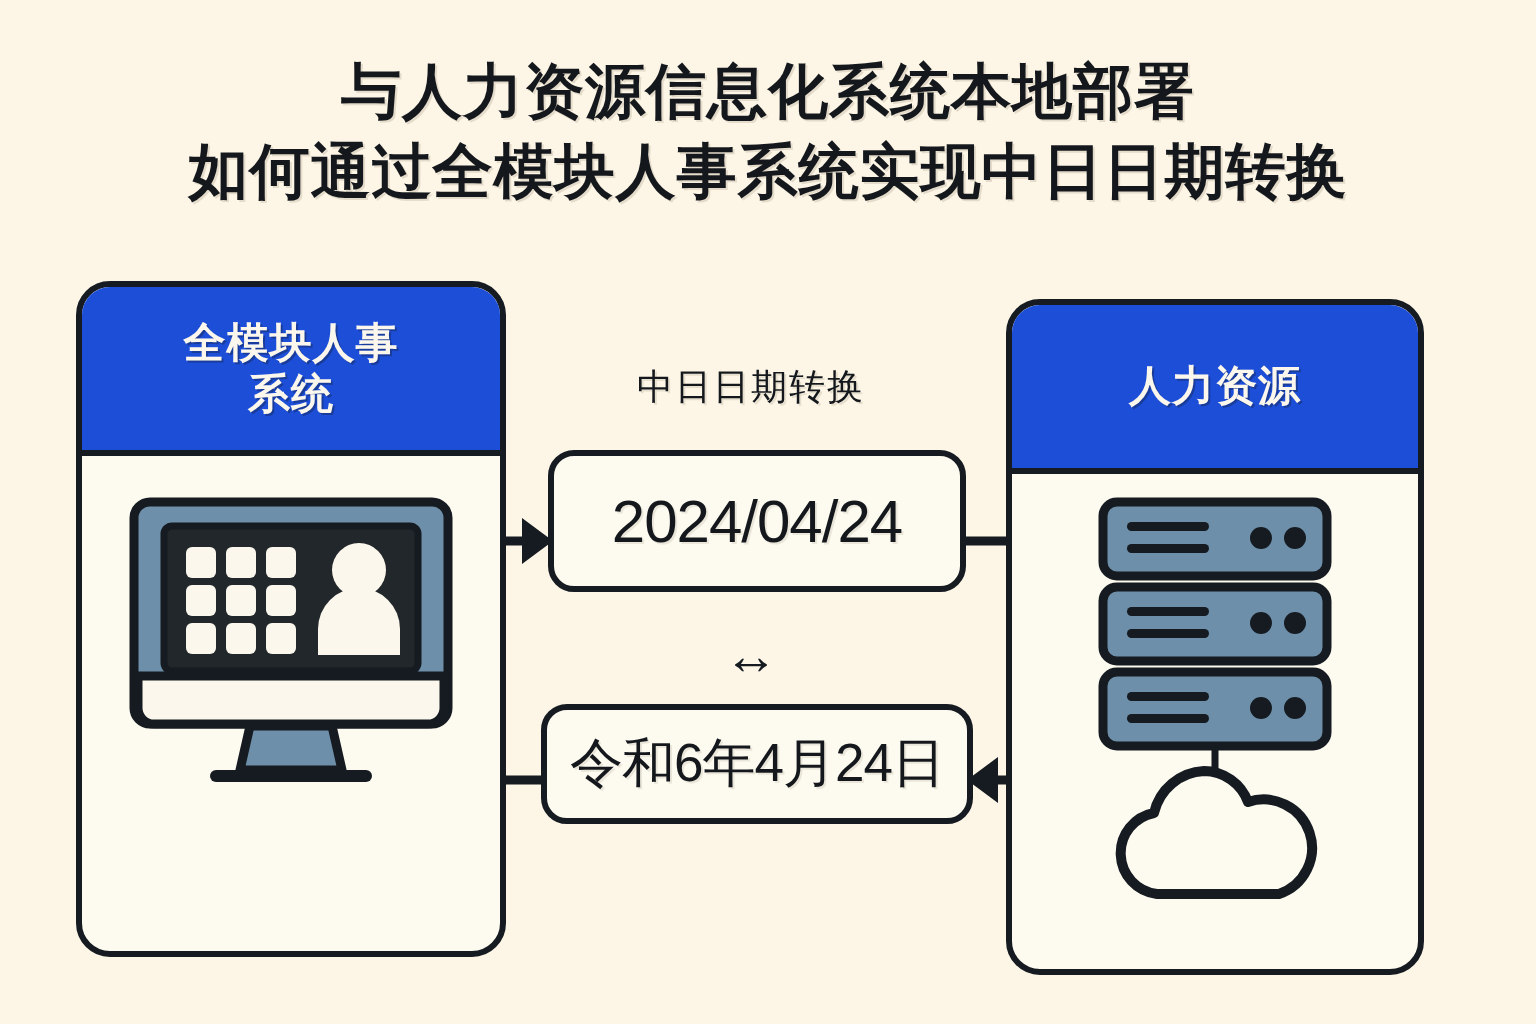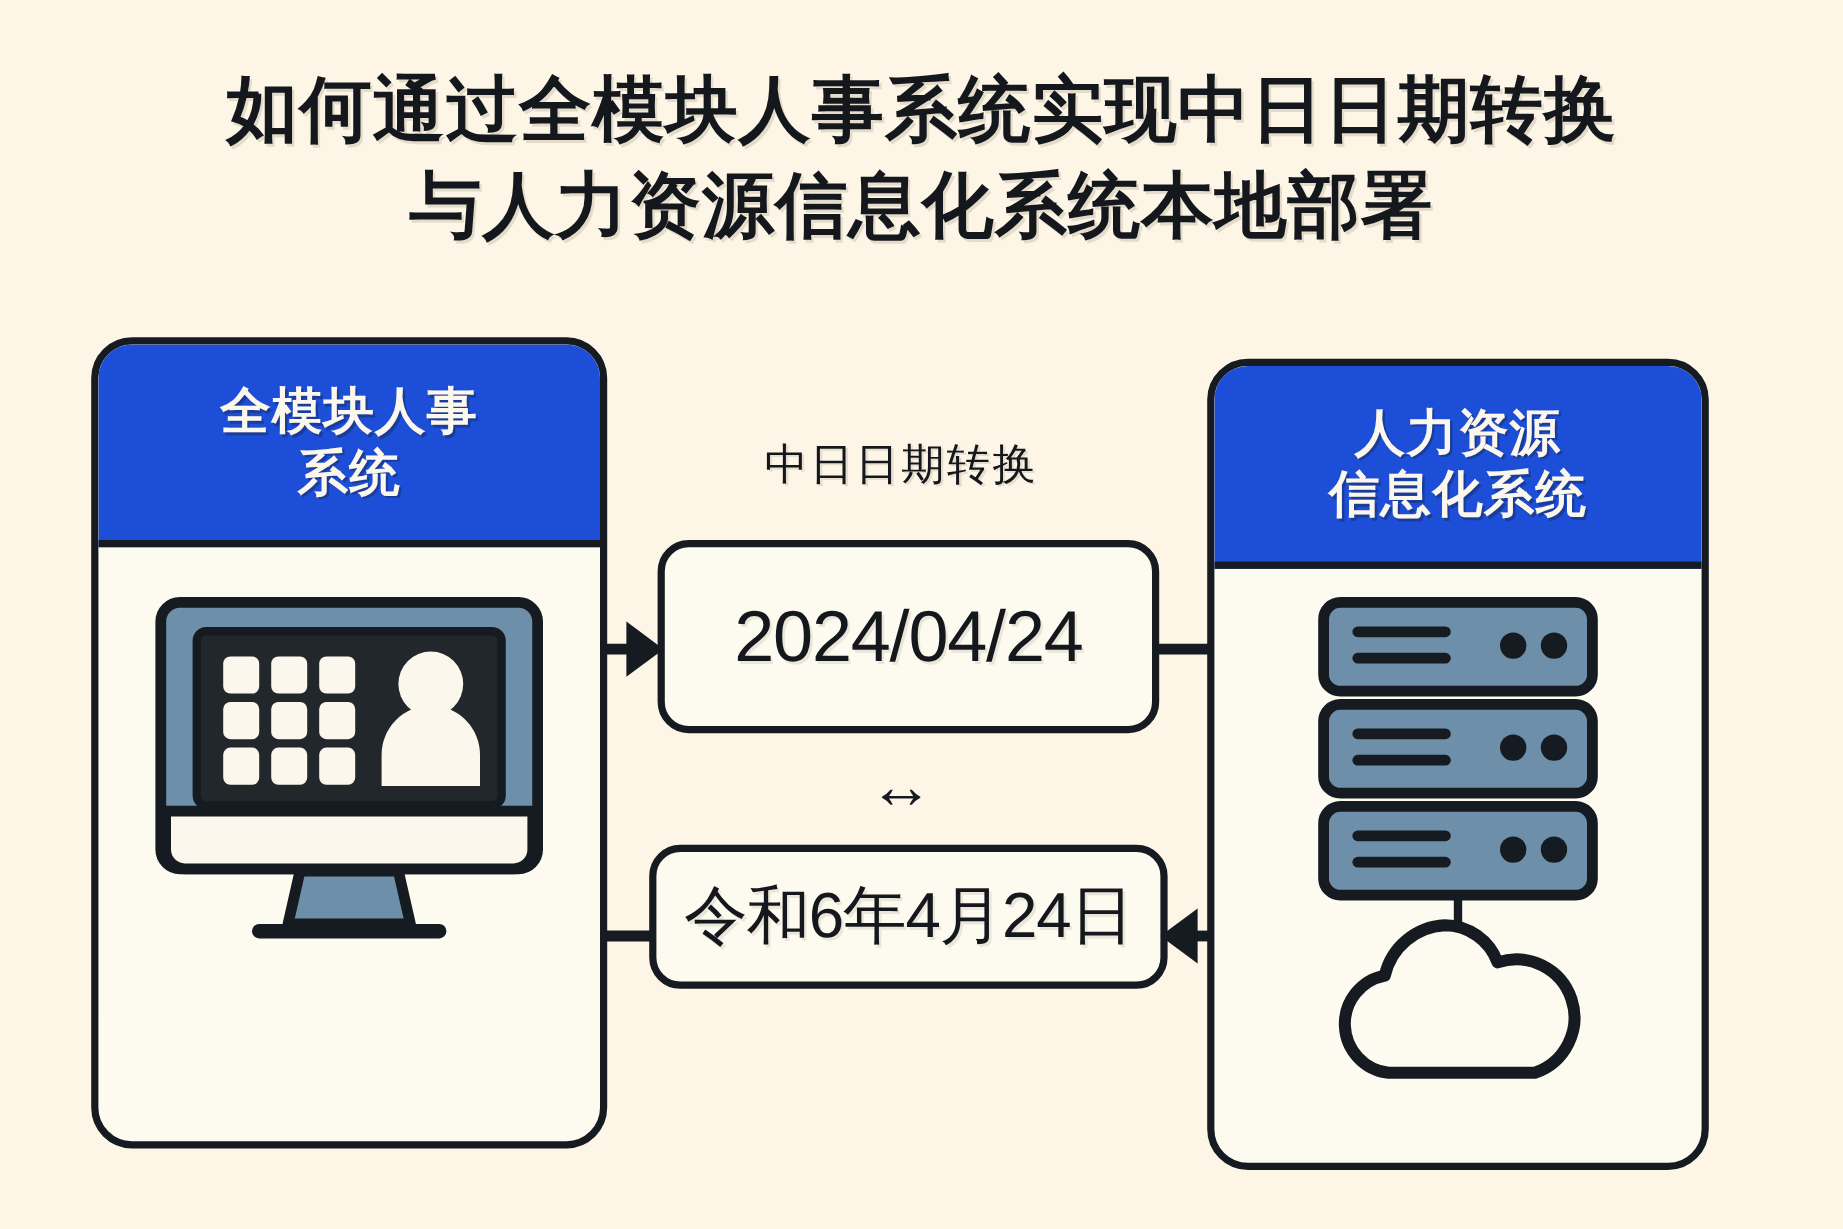--- a/index.html
+++ b/index.html
@@ -114,21 +114,21 @@
     border-radius: 26px;
     display: flex;
     align-items: center;
     justify-content: center;
     color: #14181c;
     font-weight: normal;
     text-shadow: 2px 2px 0 rgba(180,170,150,0.25);
     white-space: nowrap;
   }
   #date-box-gregorian {
-    left: 548px; top: 450px; width: 418px; height: 161px;
+    left: 548px; top: 450px; width: 418px; height: 142px;
     font-size: 60px;
     letter-spacing: -1px;
   }
   #date-box-wareki {
     left: 541px; top: 704px; width: 432px; height: 120px;
     font-size: 53px;
     letter-spacing: -1px;
   }
 
   .swap-arrow {
@@ -150,22 +150,22 @@
     width: 1536px; height: 1024px;
     pointer-events: none;
   }
 </style>
 </head>
 <body>
 
 <div class="stage">
 
   <div class="title">
+    <span class="ln">与人力资源信息化系统本地部署</span>
     <span class="ln">如何通过全模块人事系统实现中日日期转换</span>
-    <span class="ln">与人力资源信息化系统本地部署</span>
   </div>
 
   <div class="card" id="card-left">
     <div class="card-header">
       <div>
         <span class="hl">全模块人事</span>
         <span class="hl">系统</span>
       </div>
     </div>
     <div class="card-body">
@@ -197,21 +197,20 @@
           <rect x="84" y="276" width="162" height="12" rx="6" fill="#151b21"></rect>
         </svg>
       </div>
     </div>
   </div>
 
   <div class="card" id="card-right">
     <div class="card-header">
       <div>
         <span class="hl">人力资源</span>
-        <span class="hl">信息化系统</span>
       </div>
     </div>
     <div class="card-body">
       <div class="server-wrap">
         <svg width="300" height="430" viewBox="0 0 300 430" xmlns="http://www.w3.org/2000/svg">
 
           <g>
             <rect x="38" y="10" width="224" height="74" rx="14" ry="14" fill="#6e8fa9" stroke="#151b21" stroke-width="9"></rect>
             <rect x="62" y="30" width="82" height="9" rx="4.5" fill="#151b21"></rect>
             <rect x="62" y="52" width="82" height="9" rx="4.5" fill="#151b21"></rect>

